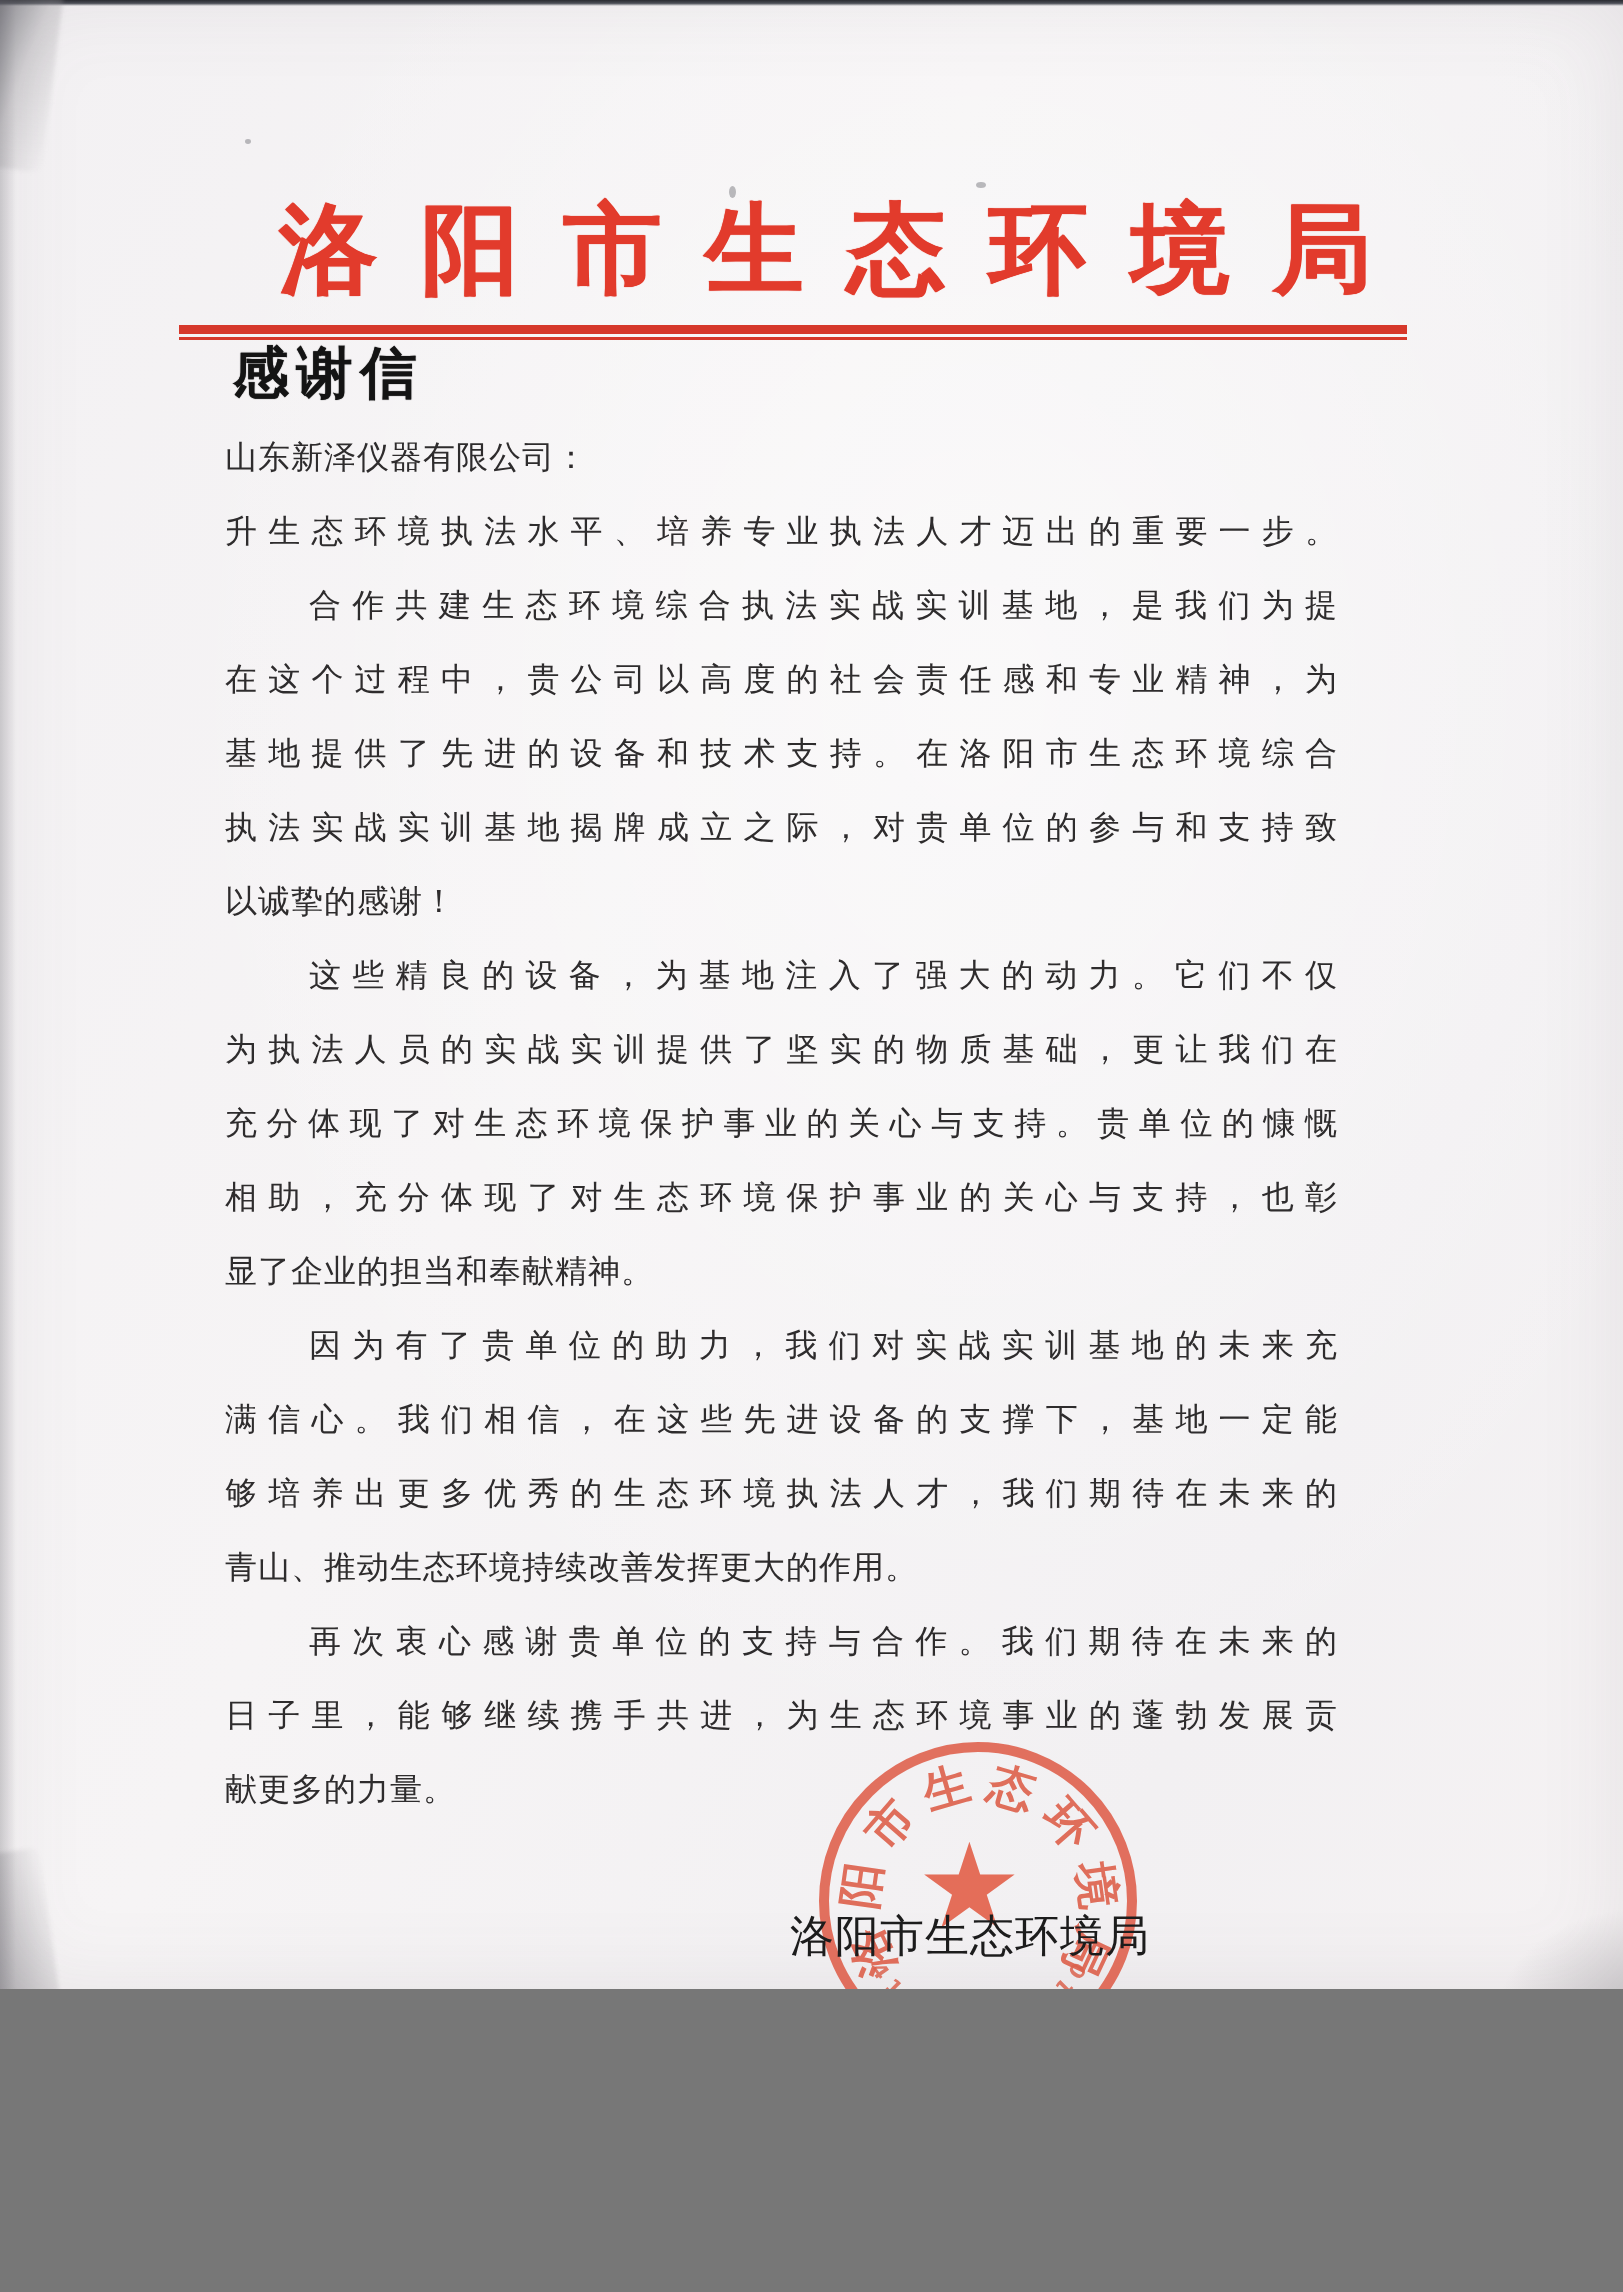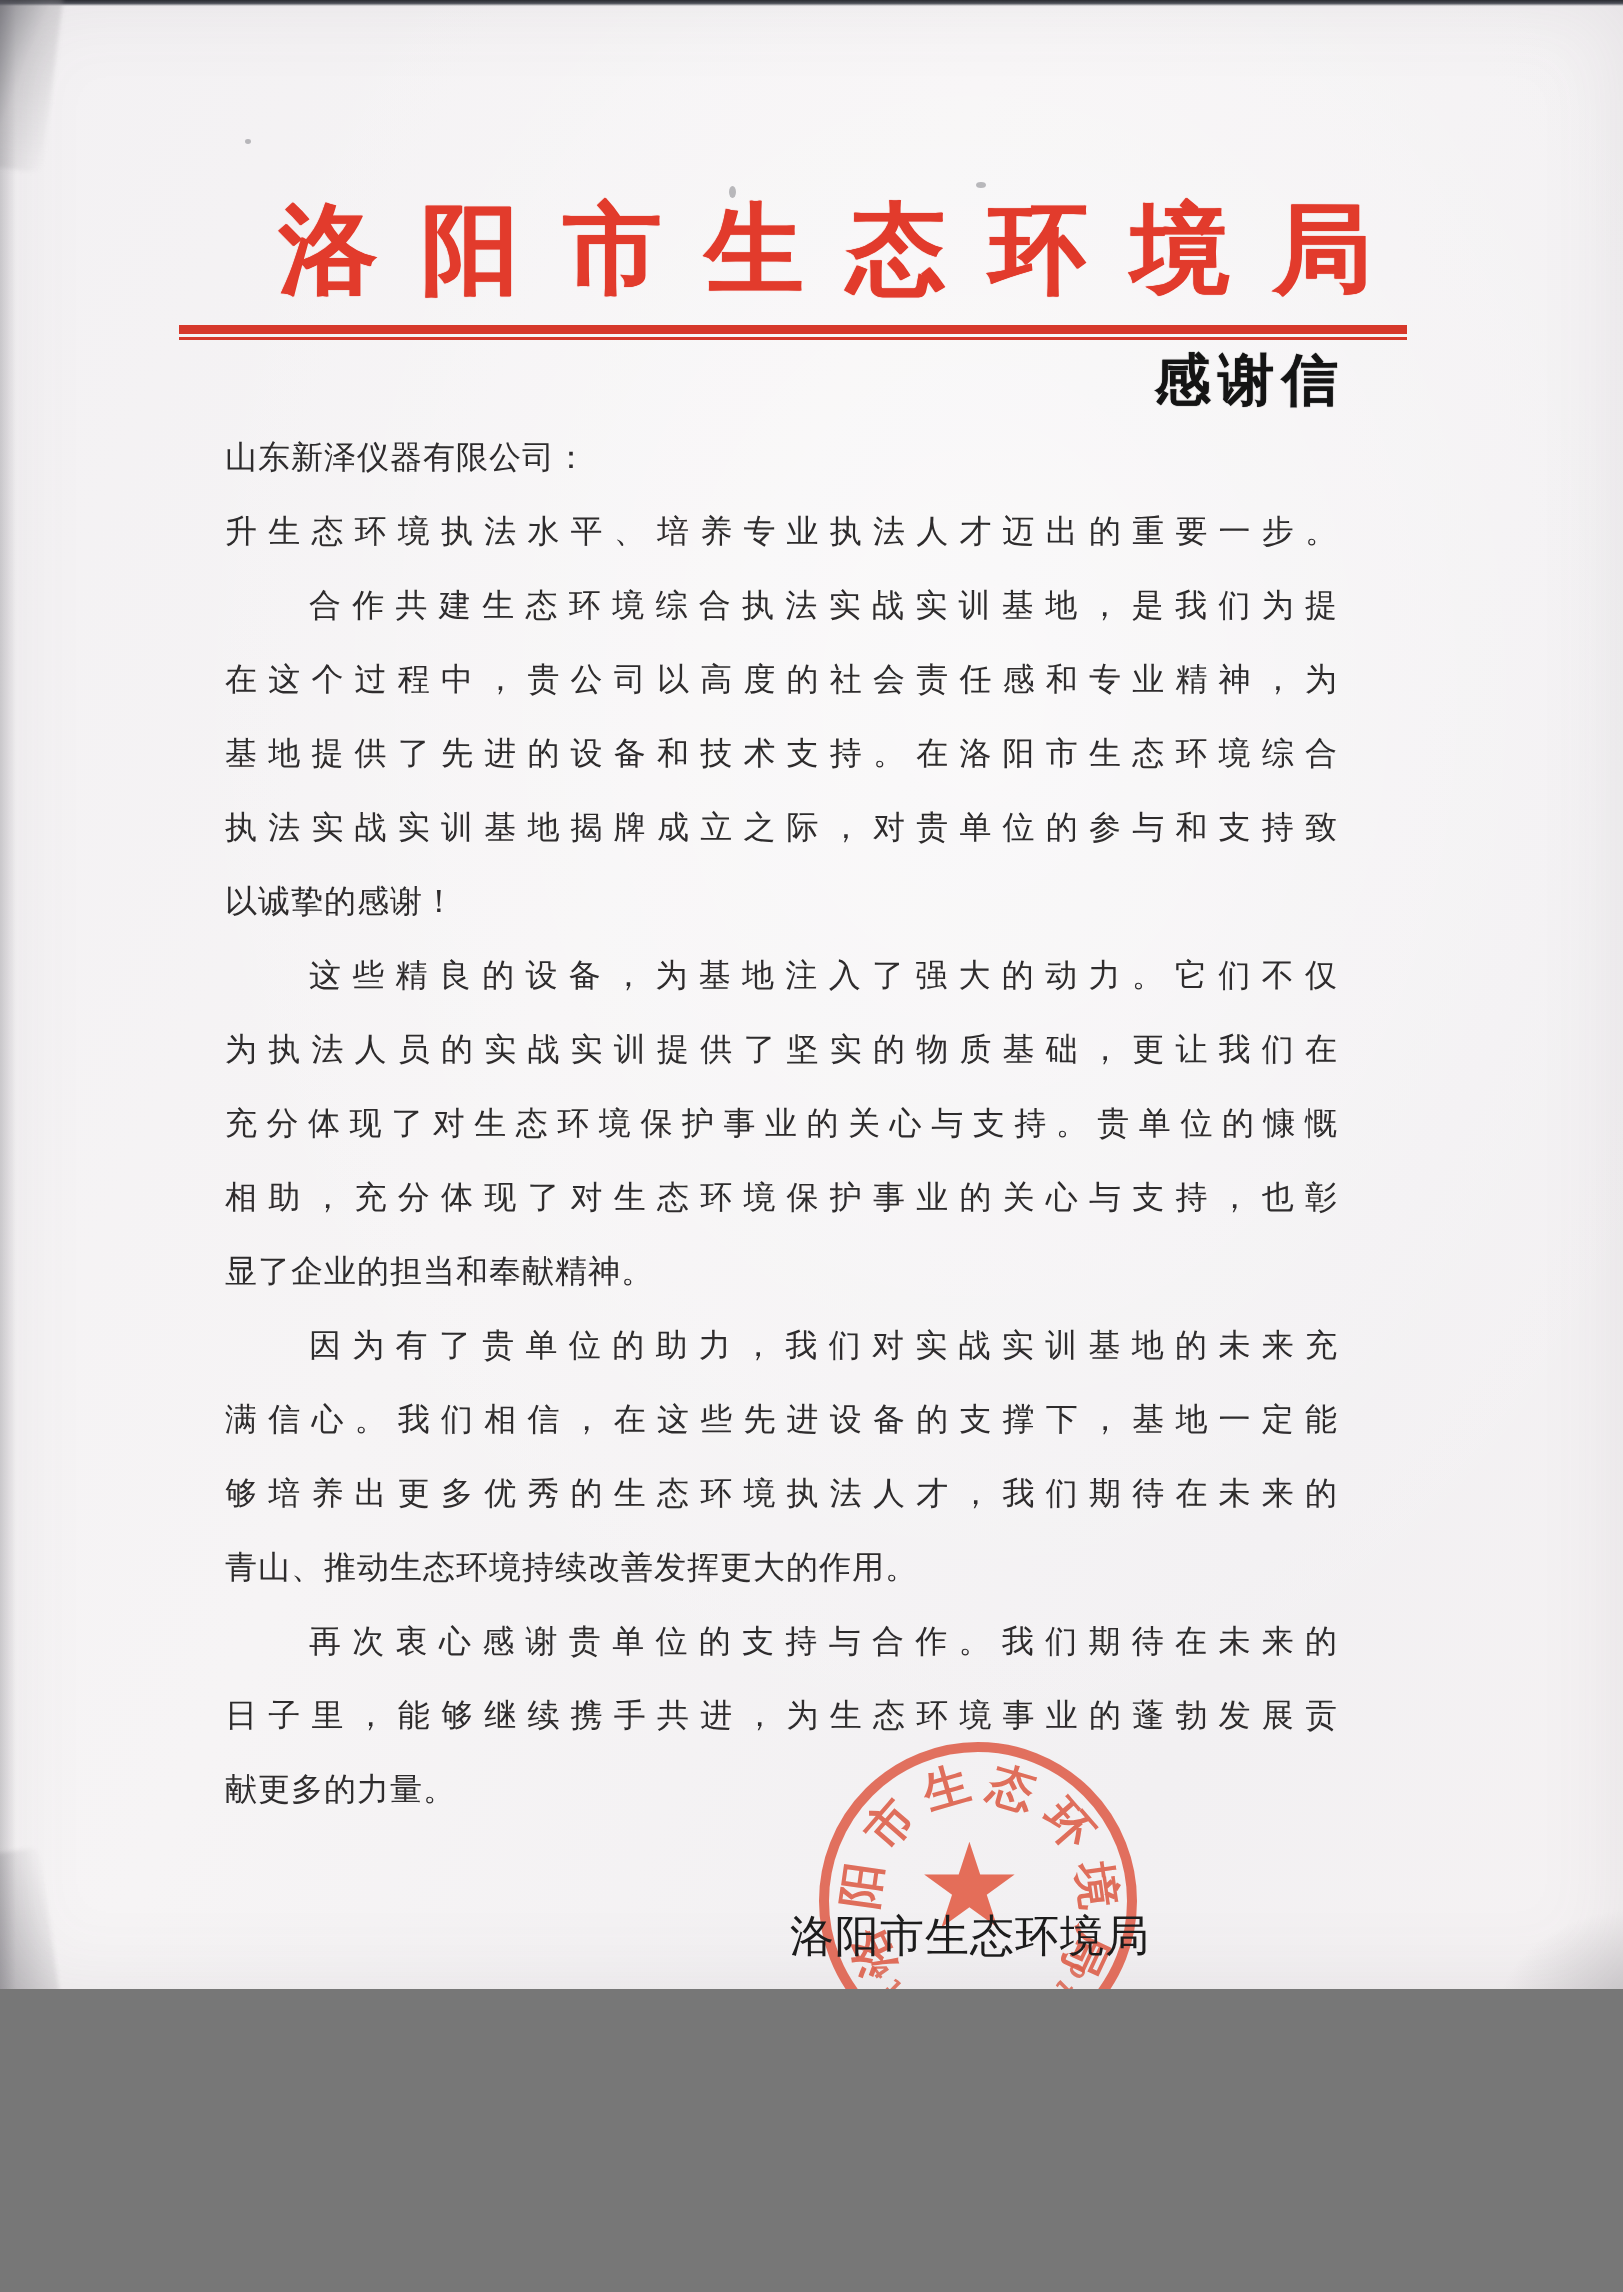--- a/index.html
+++ b/index.html
@@ -38,22 +38,22 @@
     text-shadow:0 0 1px #e23b2c, 1px 0 0 #e23b2c;
     white-space:nowrap;
   }
   .rule{position:absolute;background:#d6382b;}
   .rule-top-thick{left:179px;top:325px;width:1228px;height:8.8px;}
   .rule-top-thin{left:179px;top:337px;width:1228px;height:2.9px;}
   .rule-bottom-thin{left:183px;top:2079px;width:1231px;height:2.9px;}
   .rule-bottom-thick{left:183px;top:2085px;width:1231px;height:9.8px;}
 
   .doc-title{
-    position:absolute;left:225px;top:343px;width:1113px;
-    text-align:right;font-size:56px;font-weight:bold;color:#141414;
+    position:absolute;left:225px;top:336px;width:1113px;
+    text-align:left;font-size:56px;font-weight:bold;color:#141414;
     letter-spacing:7.8px;padding-left:7.8px;
     text-shadow:0 0 1px #141414;
   }
   .body-block{position:absolute;left:225px;top:420px;width:1113px;color:#2e2c2d;}
   .line{height:74px;line-height:74px;font-size:32px;letter-spacing:1px;white-space:nowrap;}
   .line.full{white-space:normal;text-align:justify;text-align-last:justify;}
   .line.indent{text-indent:84px;}
 
   .signature{
     position:absolute;left:790px;top:1907px;width:355px;

